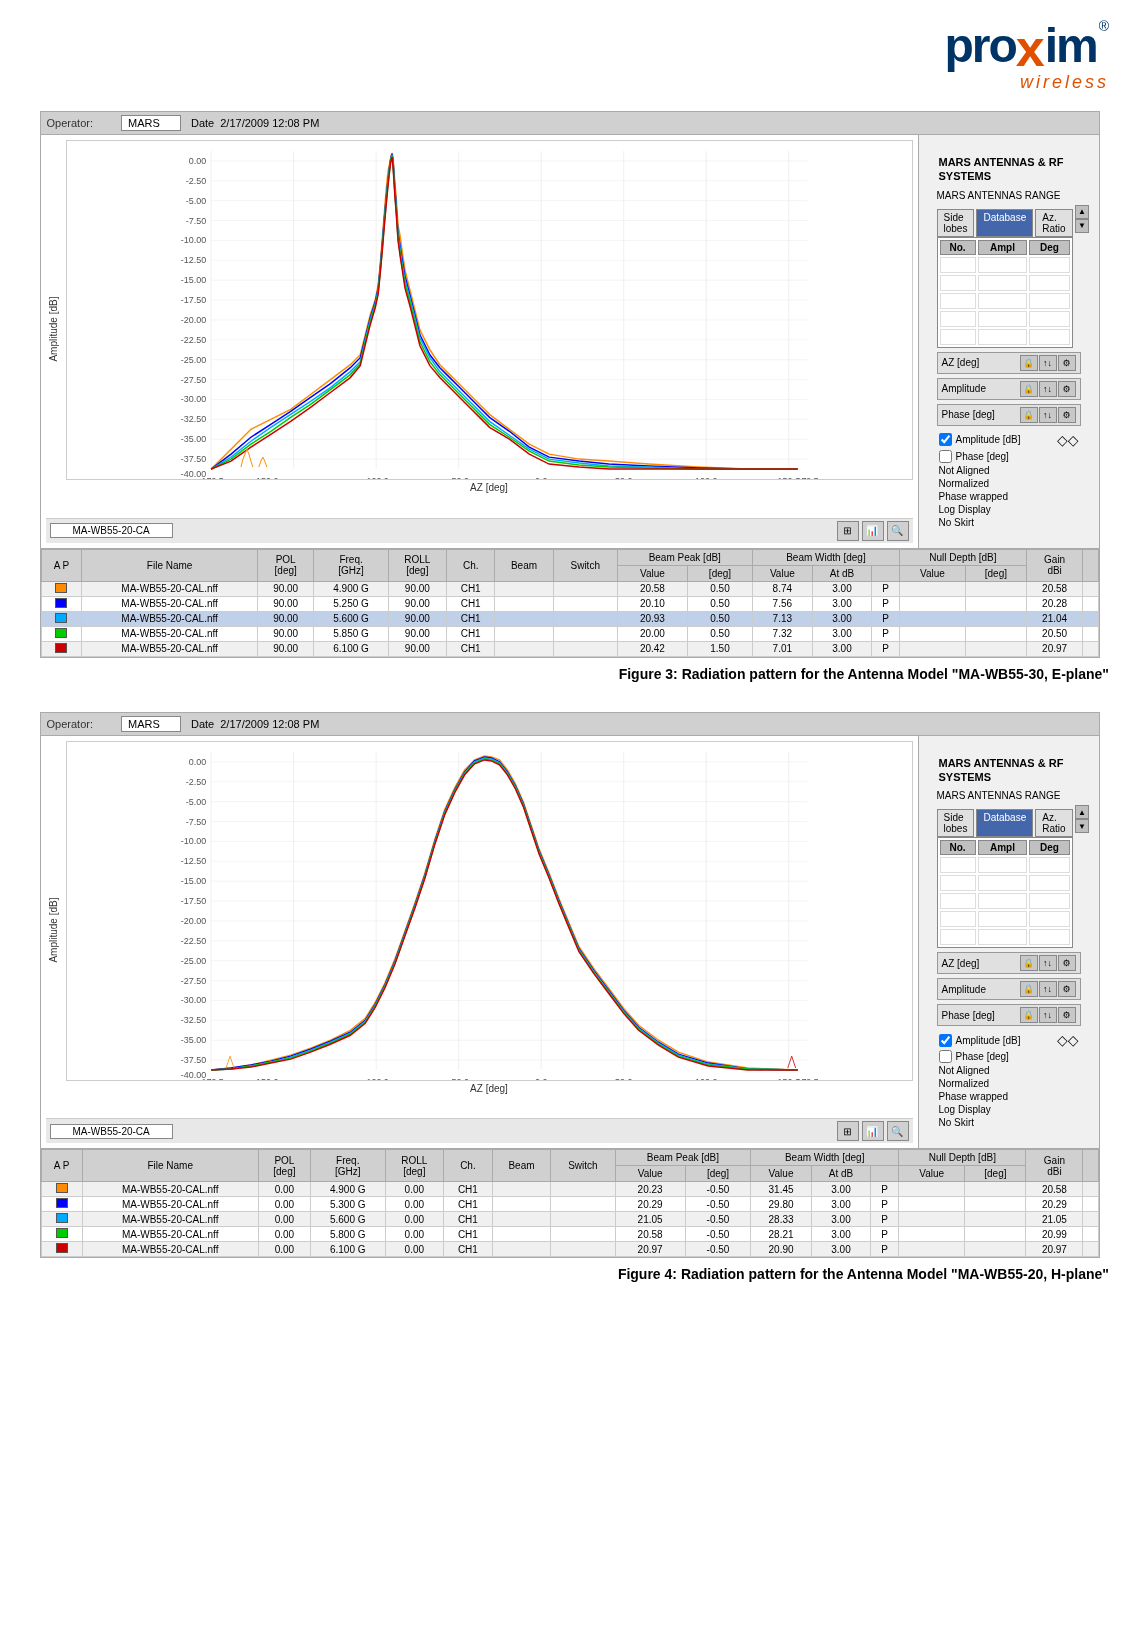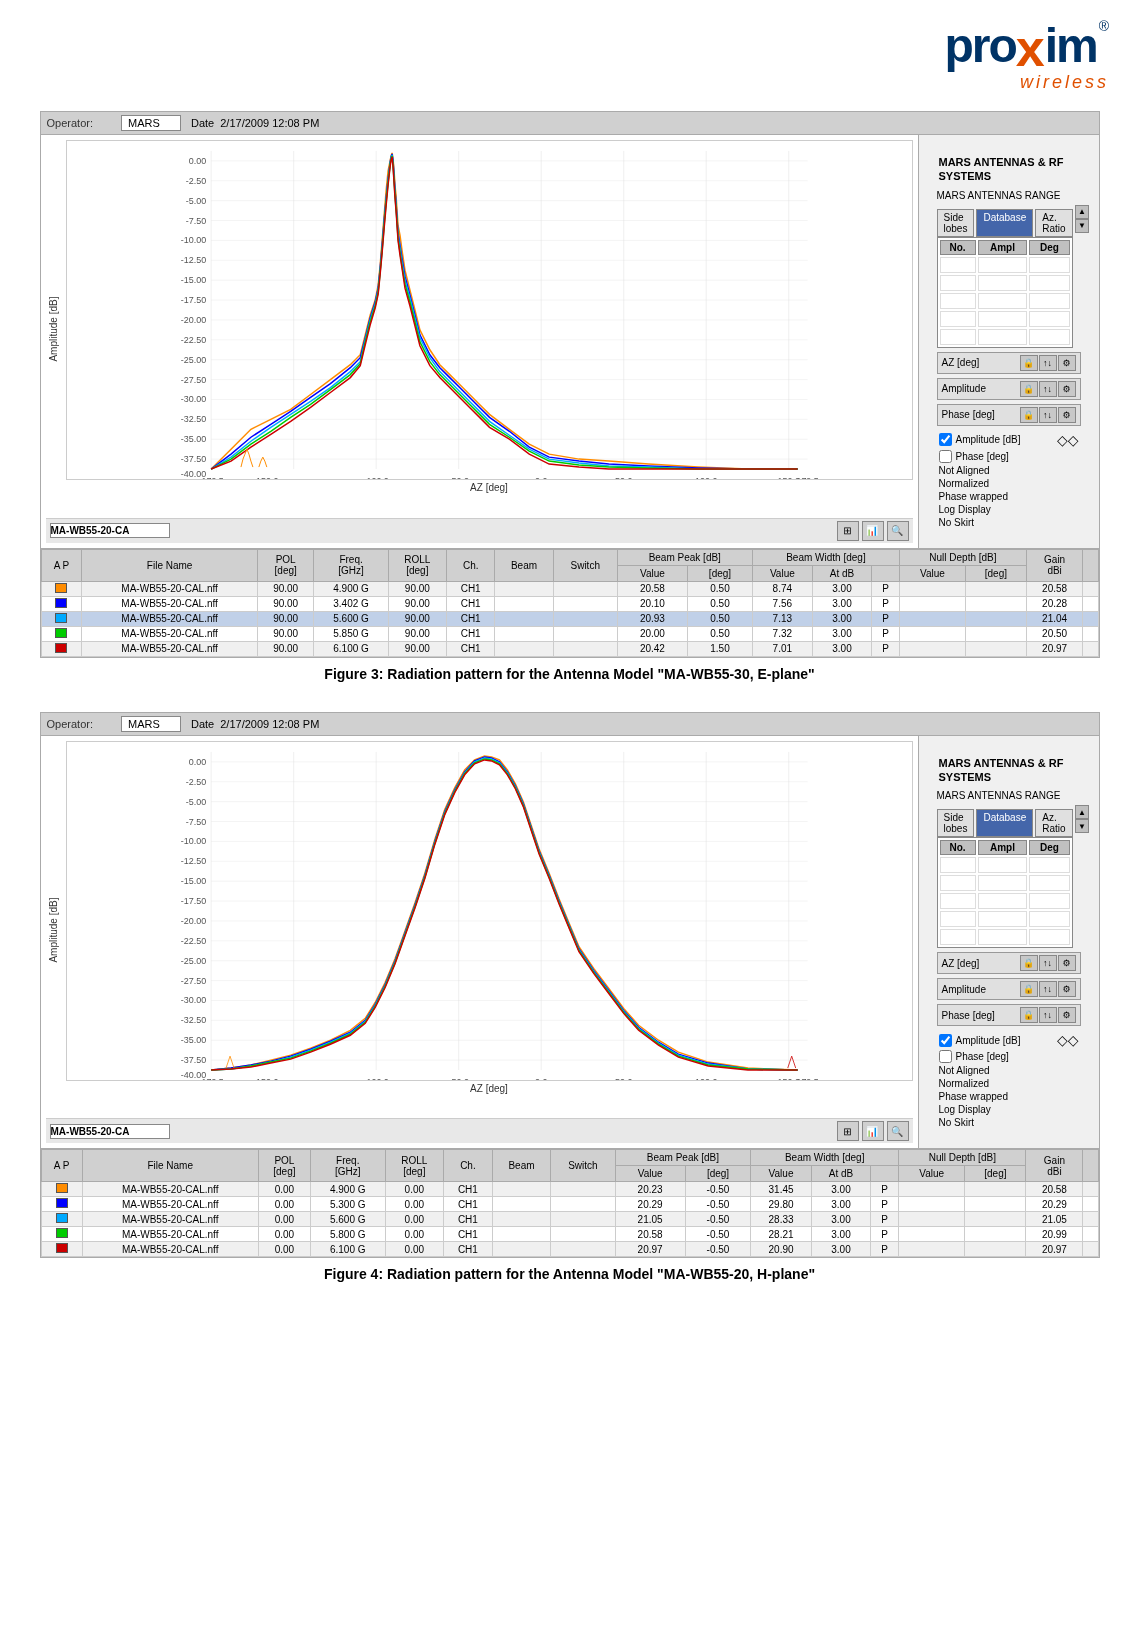--- a/index.html
+++ b/index.html
@@ -22,21 +22,21 @@
     
     .main-content {
       padding: 0 20px;
     }
 
     
     .figure-block {
       margin-bottom: 30px;
     }
     .figure-caption {
-      text-align: center;
+      text-align: right;
       font-weight: bold;
       font-size: 14px;
       margin-top: 8px;
       margin-bottom: 20px;
       color: #000;
     }
 
     
     .antenna-panel {
       border: 1px solid #aaa;
@@ -140,24 +140,23 @@
       align-items: center;
       padding: 2px 4px;
       border-top: 1px solid #ccc;
       font-size: 11px;
       background: #e8e8e8;
       gap: 6px;
     }
     .chart-name-box {
       background: white;
       border: 1px solid #888;
-      padding: 1px 0;
+      padding: 1px 22px;
       font-size: 10px;
       min-width: 120px;
-      font-weight: bold;
     }
     .toolbar-icons {
       display: flex;
       gap: 3px;
       margin-left: auto;
     }
     .toolbar-btn {
       width: 22px;
       height: 20px;
       background: #d0d0d0;
@@ -603,21 +602,21 @@
     <td>P</td>
     <td></td>
     <td></td>
     <td>20.58</td>
     <td></td>
   </tr>
               <tr>
     <td><span class="color-swatch" style="background:#0000ff"></span></td>
     <td>MA-WB55-20-CAL.nff</td>
     <td>90.00</td>
-    <td>3.402 G</td>
+    <td>5.250 G</td>
     <td>90.00</td>
     <td>CH1</td>
     <td></td>
     <td></td>
     <td>20.10</td>
     <td>0.50</td>
     <td>7.56</td>
     <td>3.00</td>
     <td>P</td>
     <td></td>

